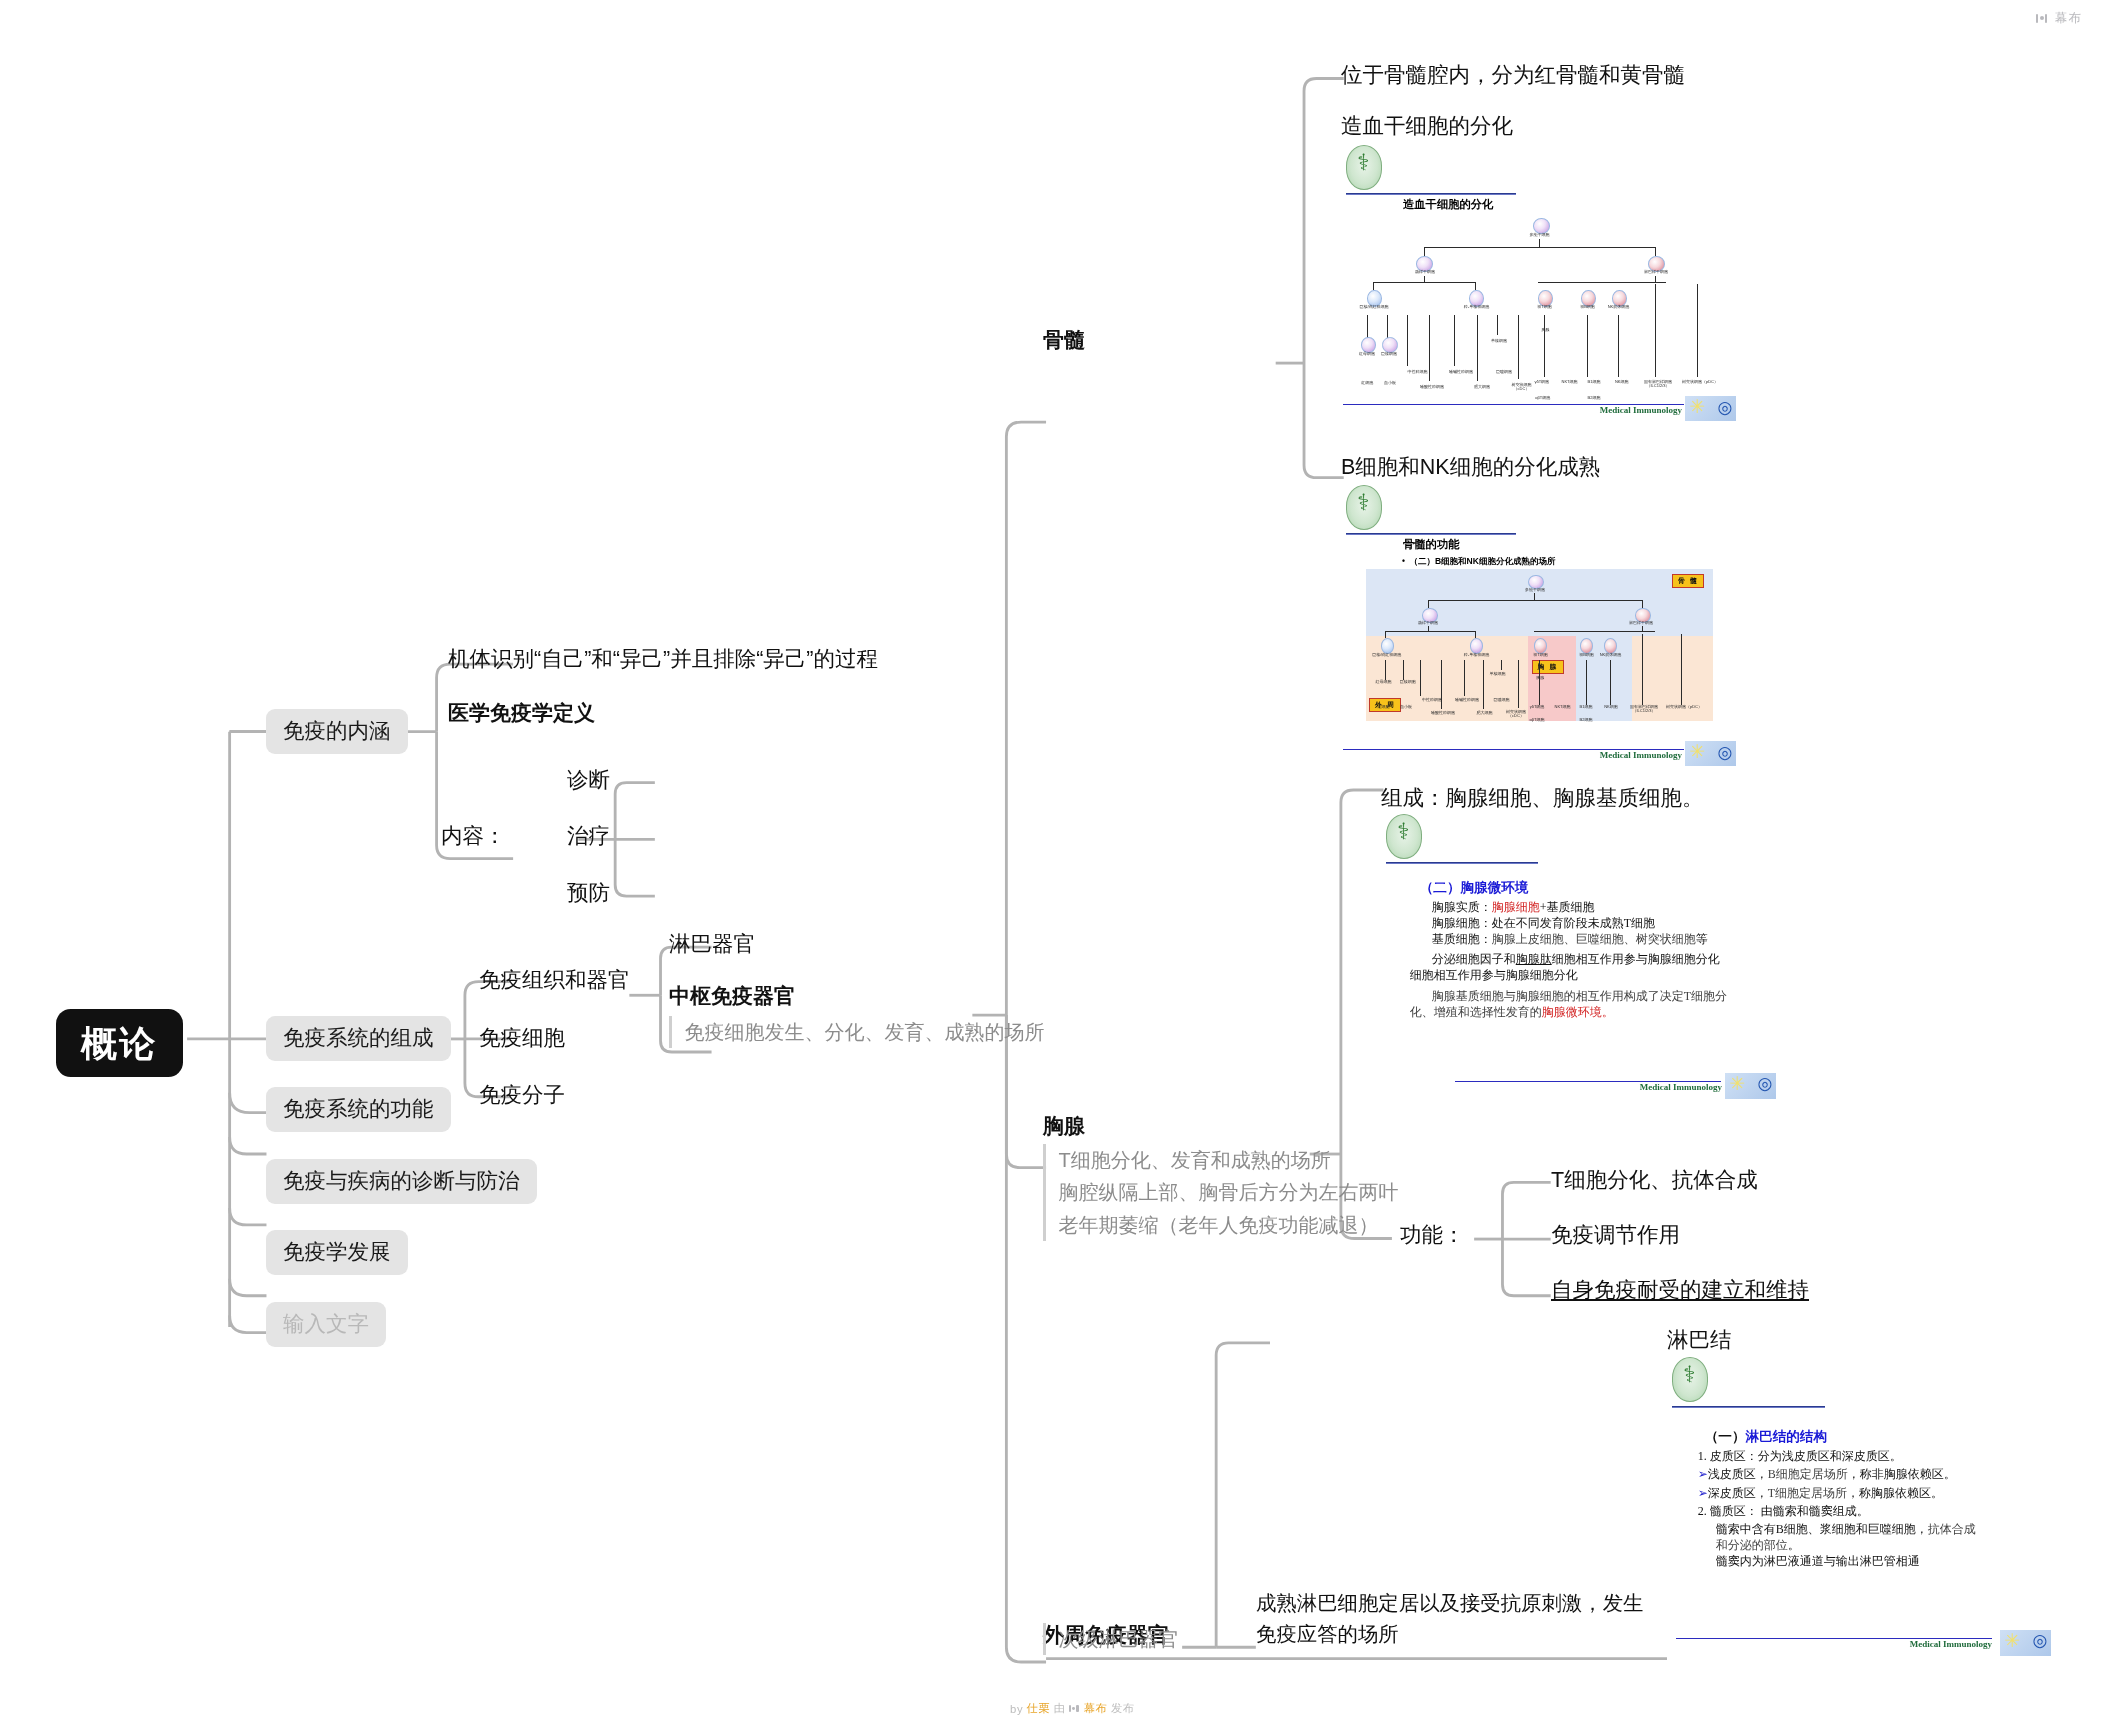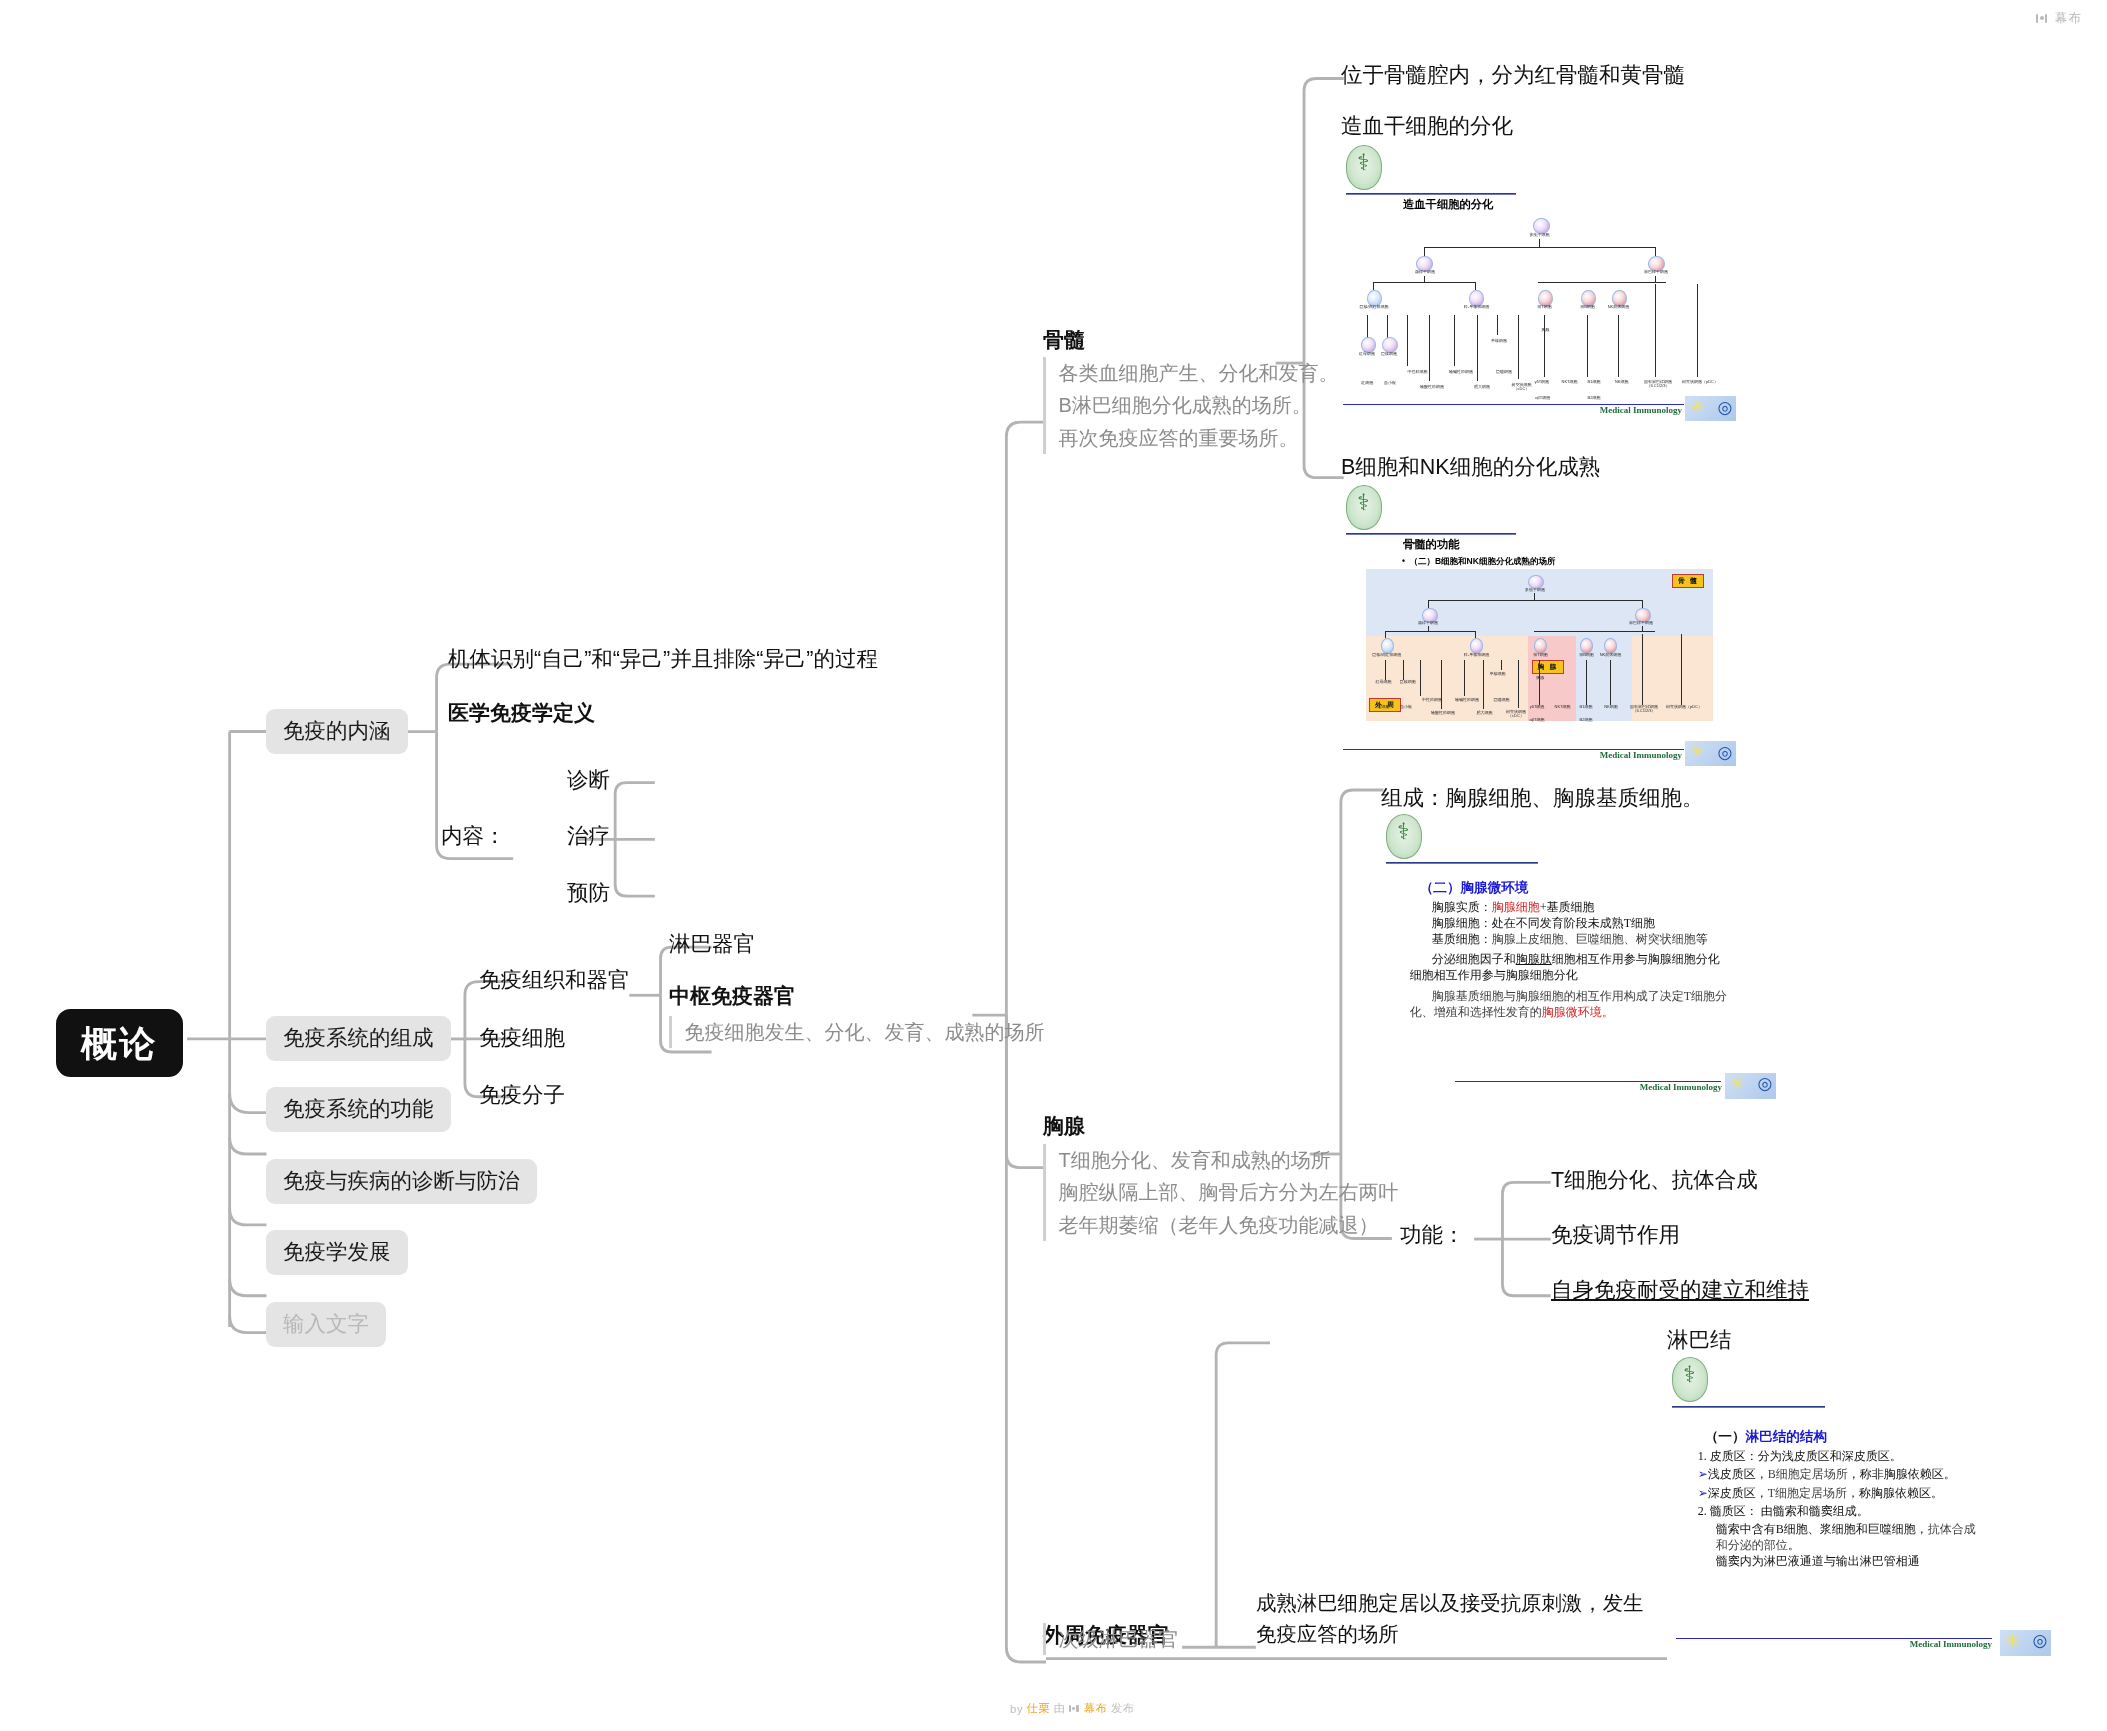--- a/index.html
+++ b/index.html
@@ -212,25 +212,20 @@
 
   <div class="node plain" style="left:479px;top:967px;">免疫组织和器官</div>
   <div class="node plain" style="left:479px;top:1025px;">免疫细胞</div>
   <div class="node plain" style="left:479px;top:1082px;">免疫分子</div>
 
   <div class="node plain" style="left:669px;top:931px;">淋巴器官</div>
   <div class="node title" style="left:669px;top:982px;">中枢免疫器官</div>
   <div class="node note" style="left:669px;top:1016px;">免疫细胞发生、分化、发育、成熟的场所</div>
 
   <div class="node title" style="left:1043px;top:326px;">骨髓</div>
-  <div class="node note" style="left:1043px;top:357px;">
-    <div>各类血细胞产生、分化和发育。</div>
-    <div>B淋巴细胞分化成熟的场所。</div>
-    <div>再次免疫应答的重要场所。</div>
-  </div>
 
   <div class="node plain" style="left:1341px;top:62px;">位于骨髓腔内，分为红骨髓和黄骨髓</div>
   <div class="node plain" style="left:1341px;top:113px;">造血干细胞的分化</div>
 
   <div class="slide" style="left:1341px;top:143px;width:397px;height:278px;">
     <div style="position:absolute;left:4.5px;top:2.3px;" class="logo"></div>
     <div style="position:absolute;left:4.5px;width:170px;top:48px;" class="dblrule"></div>
     <div class="hd" style="position:absolute;left:62px;top:54px;">造血干细胞的分化</div>
 
     <div class="hemo" style="position:absolute;left:0;top:74px;width:397px;height:181px;">

